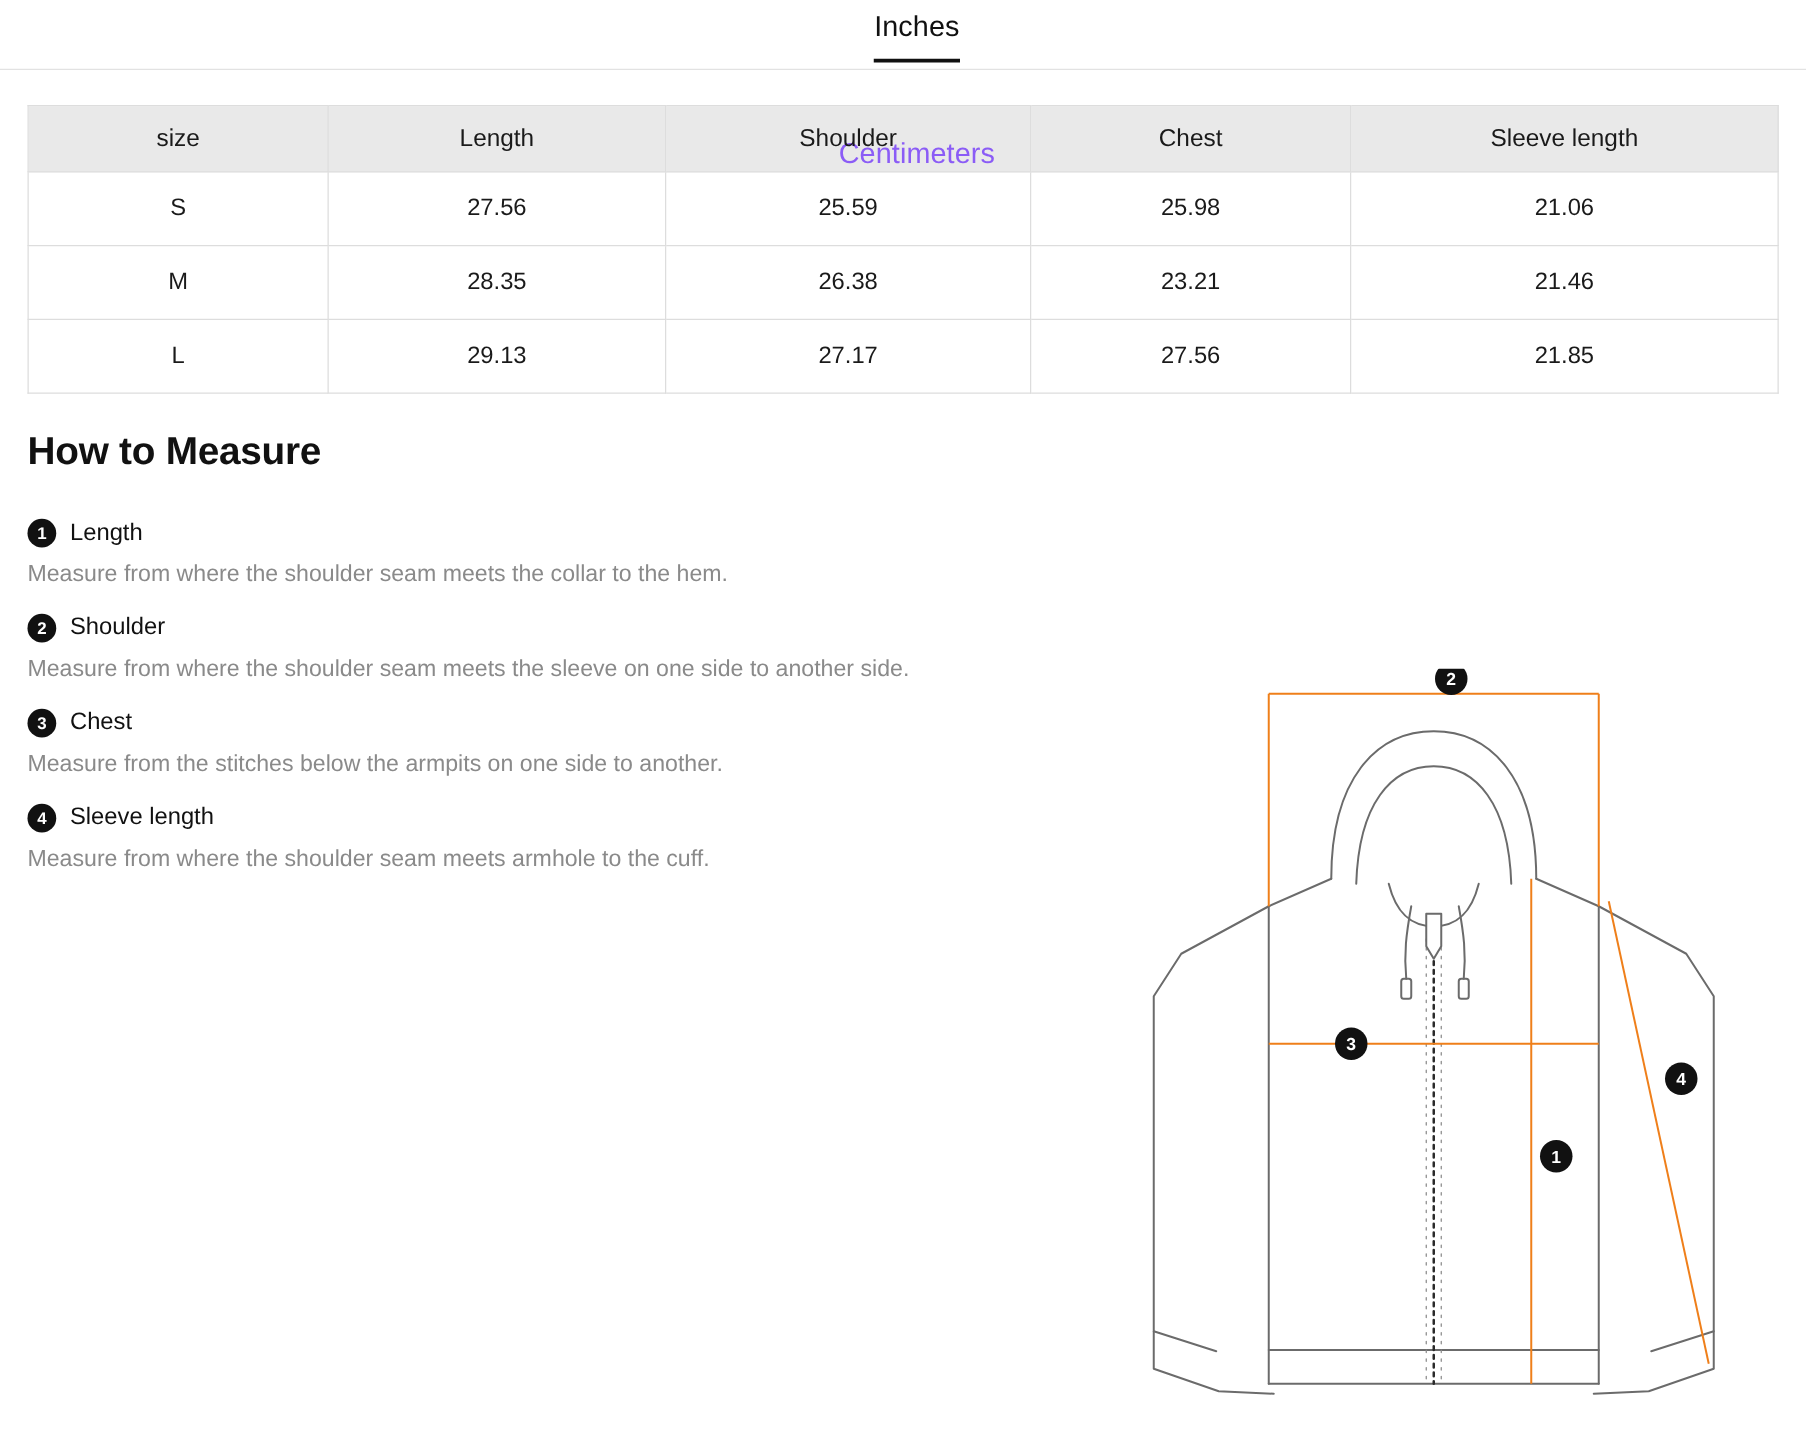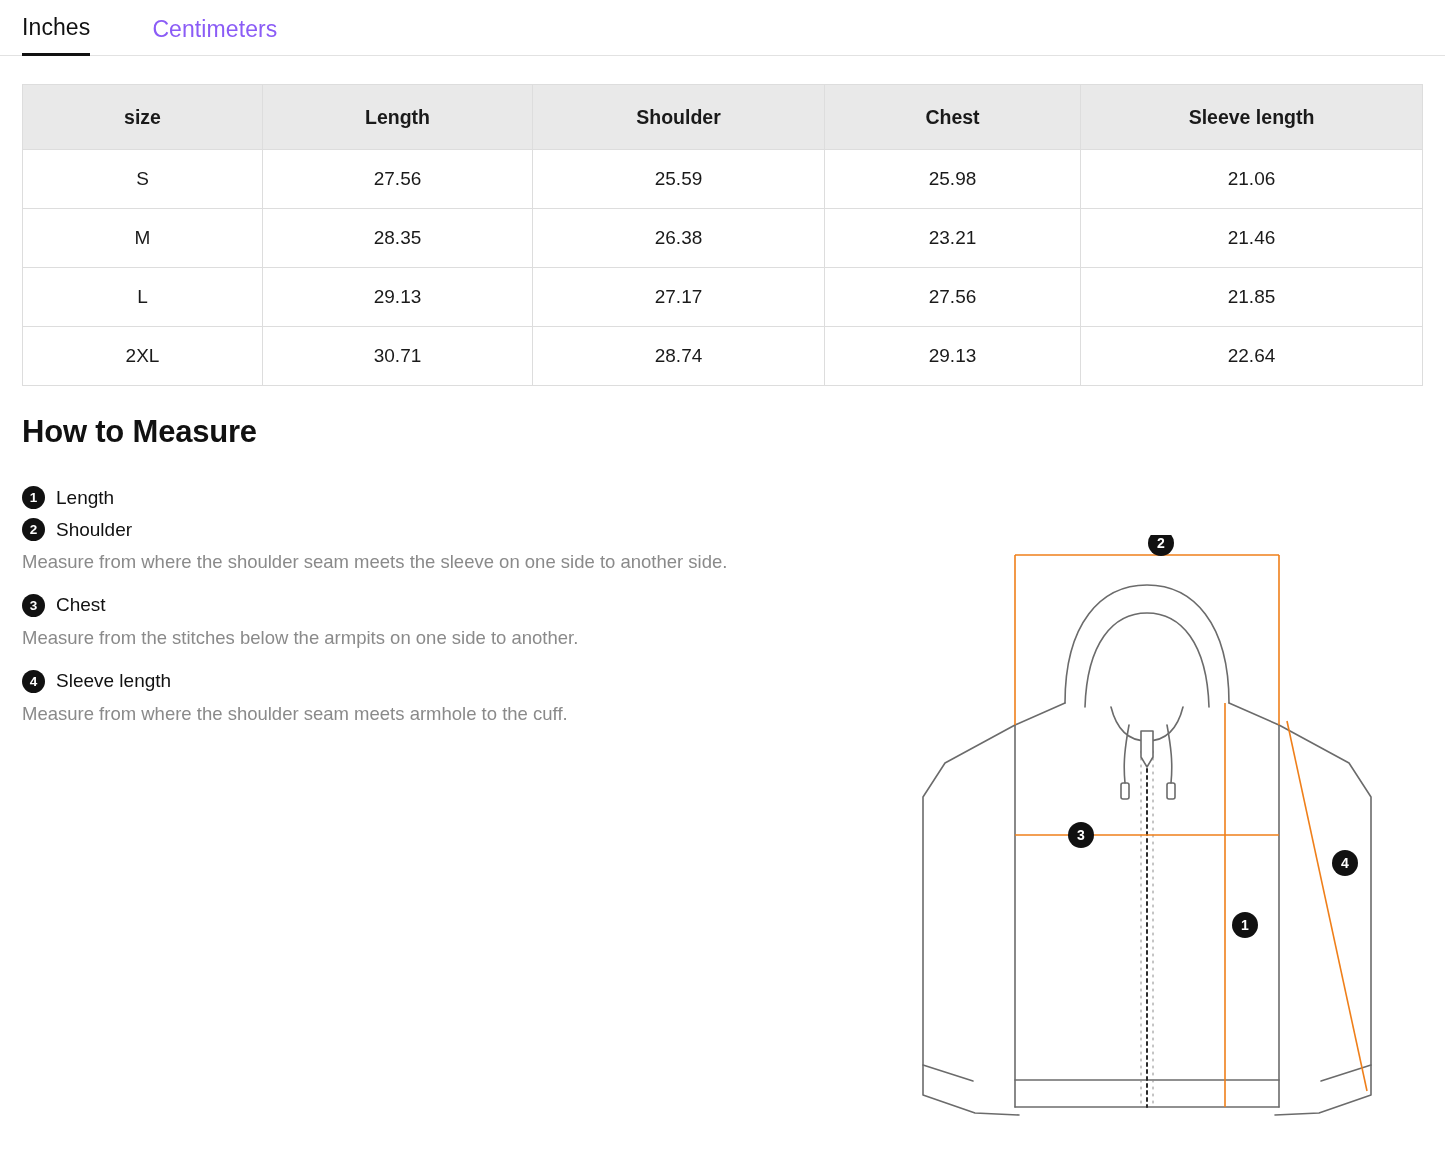--- a/index.html
+++ b/index.html
@@ -14,25 +14,26 @@
     width: 1445px;
     height: 1151px;
     position: relative;
     overflow: hidden;
     background: #fff;
   }
 
   
   .tabs {
     display: flex;
-    align-items: flex-end;
+    align-items: center;
     gap: 62px;
     padding: 10px 0 0 22px;
     border-bottom: 1px solid #e2e2e2;
     height: 56px;
+    flex-direction: column;
   }
   .tab {
     font-size: 23px;
     line-height: 1;
     padding-bottom: 14px;
     cursor: pointer;
     letter-spacing: 0.1px;
   }
   .tab.active {
     color: #111111;
@@ -56,22 +57,22 @@
   table.size-table th,
   table.size-table td {
     border: 1px solid #dddddd;
     text-align: center;
     font-size: 19px;
     font-weight: 400;
     color: #1a1a1a;
   }
   table.size-table thead th {
     background: #e9e9e9;
-    font-weight: 700;
-    height: 65px;
+    font-weight: 400;
+    height: 53px;
     font-size: 19.5px;
   }
   table.size-table tbody td {
     height: 59px;
     background: #ffffff;
   }
   table.size-table col.c0 { width: 240px; }
   table.size-table col.c1 { width: 270px; }
   table.size-table col.c2 { width: 292px; }
   table.size-table col.c3 { width: 256px; }
@@ -178,41 +179,35 @@
           <td>23.21</td>
           <td>21.46</td>
         </tr>
         <tr>
           <td>L</td>
           <td>29.13</td>
           <td>27.17</td>
           <td>27.56</td>
           <td>21.85</td>
         </tr>
-        <tr>
-          <td>2XL</td>
-          <td>30.71</td>
-          <td>28.74</td>
-          <td>29.13</td>
-          <td>22.64</td>
-        </tr>
       </tbody>
     </table>
   </div>
 
   <div class="measure-section">
     <div class="measure-title">How to Measure</div>
 
     <div class="measure-list">
 
       <div class="m-item">
         <div class="m-head">
           <span class="badge">1</span>
           <span class="m-name">Length</span>
         </div>
+        <p class="m-desc">Measure from where the shoulder seam meets the collar to the hem.</p>
       </div>
 
       <div class="m-item">
         <div class="m-head">
           <span class="badge">2</span>
           <span class="m-name">Shoulder</span>
         </div>
         <p class="m-desc">Measure from where the shoulder seam meets the sleeve on one side to another side.</p>
       </div>
 

